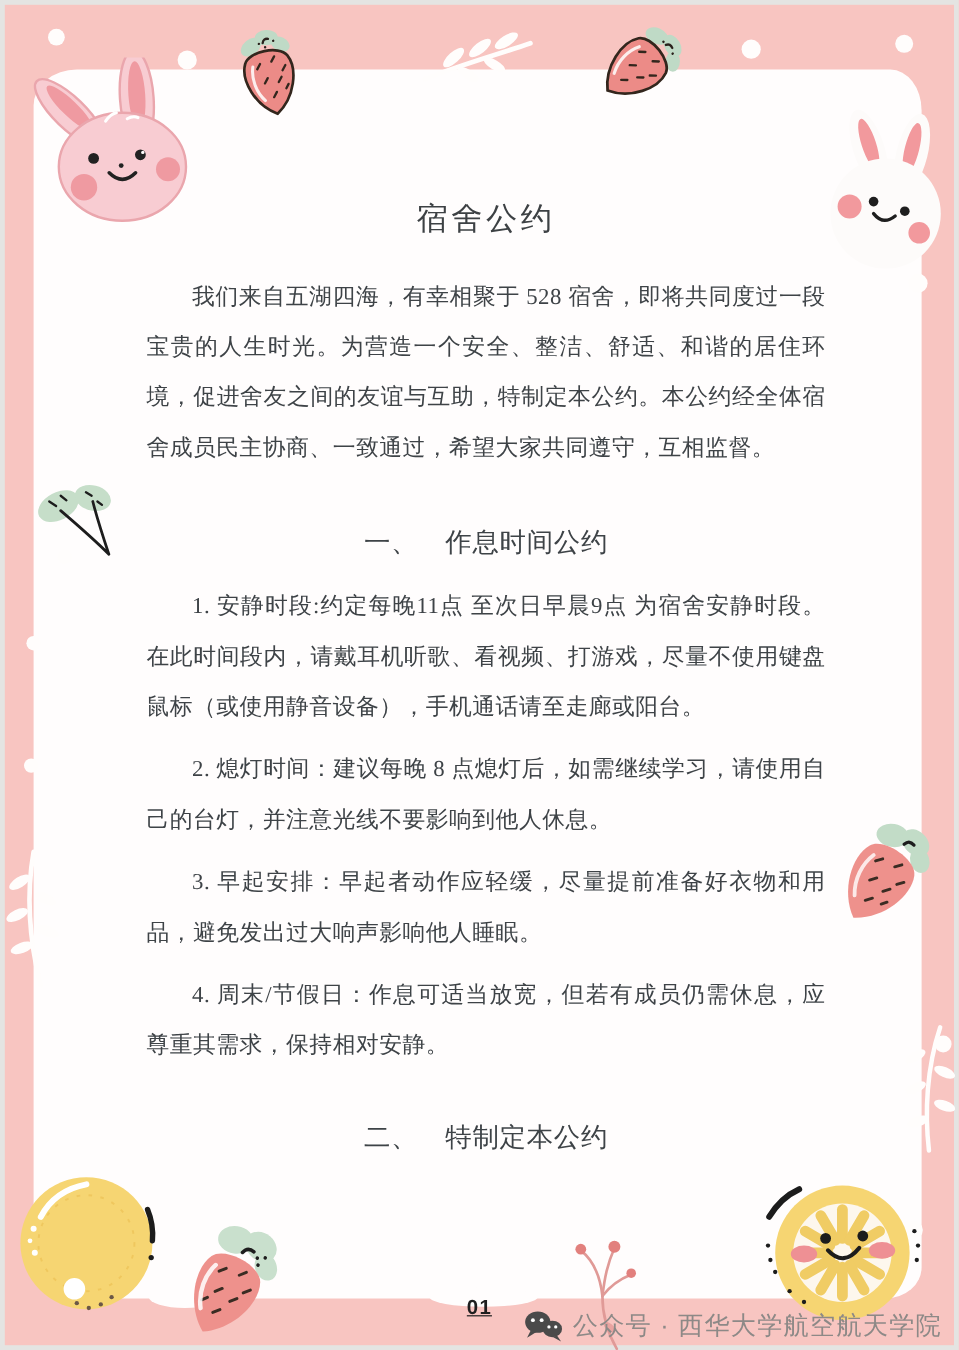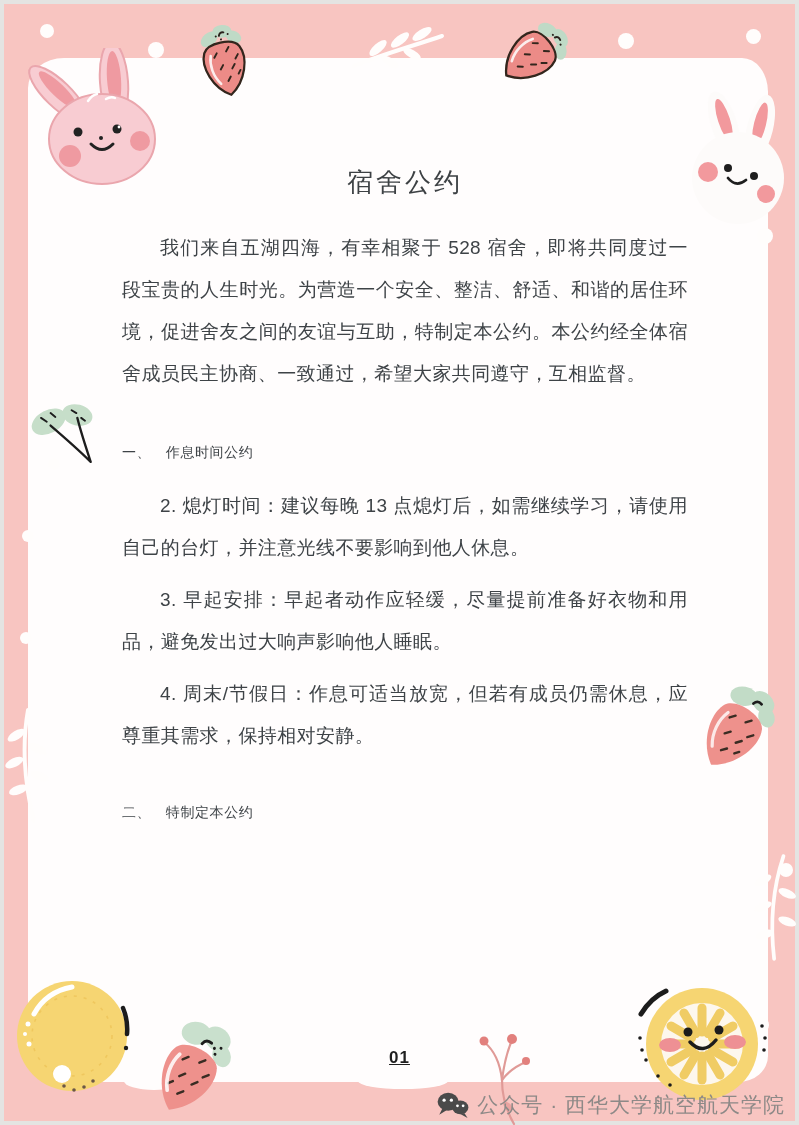--- a/index.html
+++ b/index.html
@@ -29,28 +29,28 @@
   .content{
     position:absolute;left:118px;top:161px;width:566px;
     color:#3e4347;font-size:19px;letter-spacing:.4px;
   }
   .content h1{
     font-size:26px;font-weight:500;text-align:center;
     margin:0 0 28px;line-height:34px;letter-spacing:3px;color:#3d4144;
   }
   .preface-label{margin:0 0 16px;line-height:28px;}
   .para{
-    margin:0 0 10px;line-height:42px;text-align:justify;text-indent:2em;
+    margin:0 0 10px;line-height:42px;text-align:justify;text-indent:2em;font-family:Liberation Serif, serif;
   }
   .content h2{
-    font-size:14px;font-weight:400;margin:42px 0 20px;line-height:26px;letter-spacing:.6px;
+    font-size:22px;font-weight:400;margin:42px 0 20px;line-height:26px;letter-spacing:.6px;text-align:center;
   }
   .content h2:first-of-type{margin-top:44px;}
   .page-number{
-    position:absolute;left:0;width:100%;top:1044px;text-align:center;
+    position:absolute;left:0;width:100%;top:1076px;text-align:center;
     font-size:17px;font-weight:bold;color:#1f1f1f;letter-spacing:1px;text-decoration:underline;
   }
   .watermark{
     position:absolute;right:10px;bottom:2px;display:flex;align-items:flex-end;gap:7px;
     color:#8d8987;font-size:21px;letter-spacing:1px;
   }
   .deco{position:absolute;pointer-events:none;}
   .deco svg{display:block;width:100%;height:100%;}
   .wdot{position:absolute;background:#fffdfc;border-radius:50%;}
 </style>
@@ -270,21 +270,22 @@
       <circle cx="40" cy="7" r="5" fill="#e2807d"></circle>
       <circle cx="54" cy="29" r="4" fill="#e2807d"></circle>
       <ellipse cx="36" cy="74" rx="6" ry="3" fill="#e9a3a0" transform="rotate(40 36 74)"></ellipse>
     </svg>
   </div>
 
   <main class="content">
     <h1>宿舍公约</h1>
     <p class="para">我们来自五湖四海，有幸相聚于 528 宿舍，即将共同度过一段宝贵的人生时光。为营造一个安全、整洁、舒适、和谐的居住环境，促进舍友之间的友谊与互助，特制定本公约。本公约经全体宿舍成员民主协商、一致通过，希望大家共同遵守，互相监督。</p>
     <h2>一、　作息时间公约</h2>
-    <p class="para">2. 熄灯时间：建议每晚 13 点熄灯后，如需继续学习，请使用自己的台灯，并注意光线不要影响到他人休息。</p>
+    <p class="para">1. 安静时段:约定每晚11点 至次日早晨9点 为宿舍安静时段。在此时间段内，请戴耳机听歌、看视频、打游戏，尽量不使用键盘鼠标（或使用静音设备），手机通话请至走廊或阳台。</p>
+    <p class="para">2. 熄灯时间：建议每晚 8 点熄灯后，如需继续学习，请使用自己的台灯，并注意光线不要影响到他人休息。</p>
     <p class="para">3. 早起安排：早起者动作应轻缓，尽量提前准备好衣物和用品，避免发出过大响声影响他人睡眠。</p>
     <p class="para">4. 周末/节假日：作息可适当放宽，但若有成员仍需休息，应尊重其需求，保持相对安静。</p>
     <h2>二、　特制定本公约</h2>
   </main>
 
   <div class="page-number">01</div>
 
   <div class="watermark">
     <span class="deco" style="position:static;width:34px;height:28px">
       <svg viewBox="0 0 42 34" style="width:34px;height:28px;display:block">

